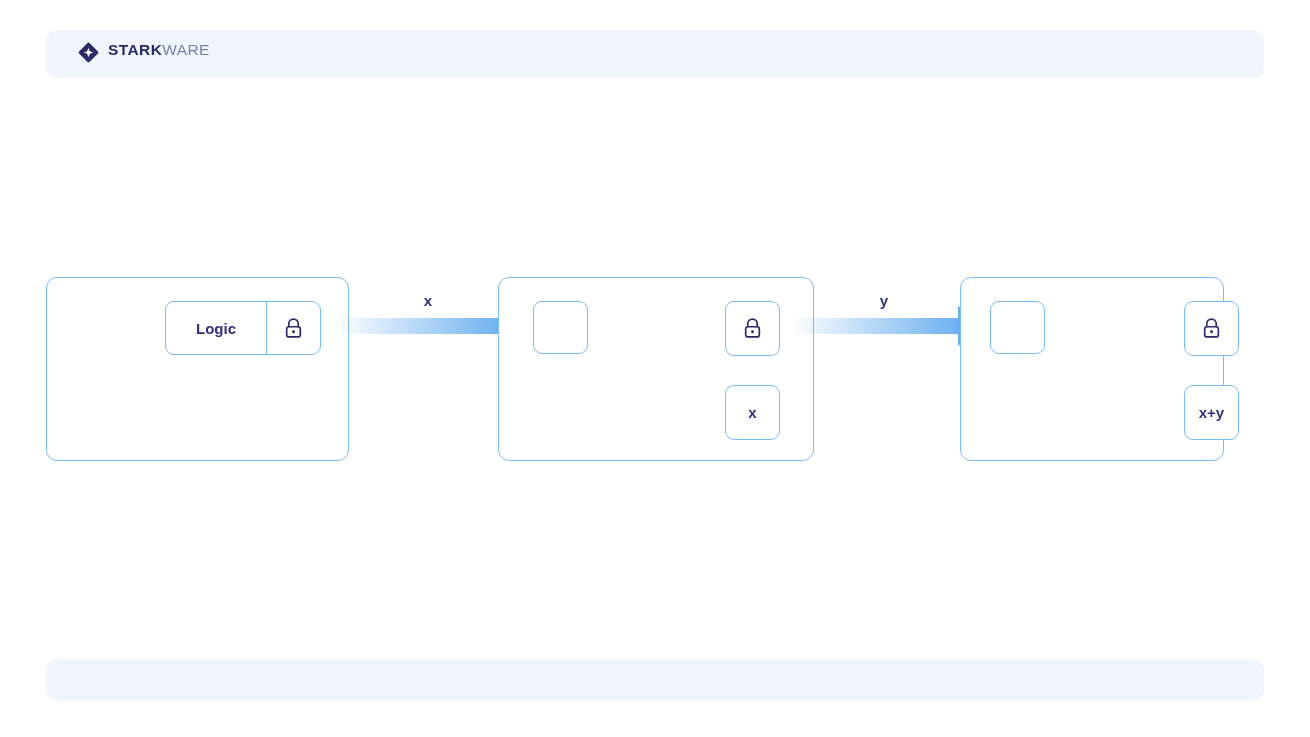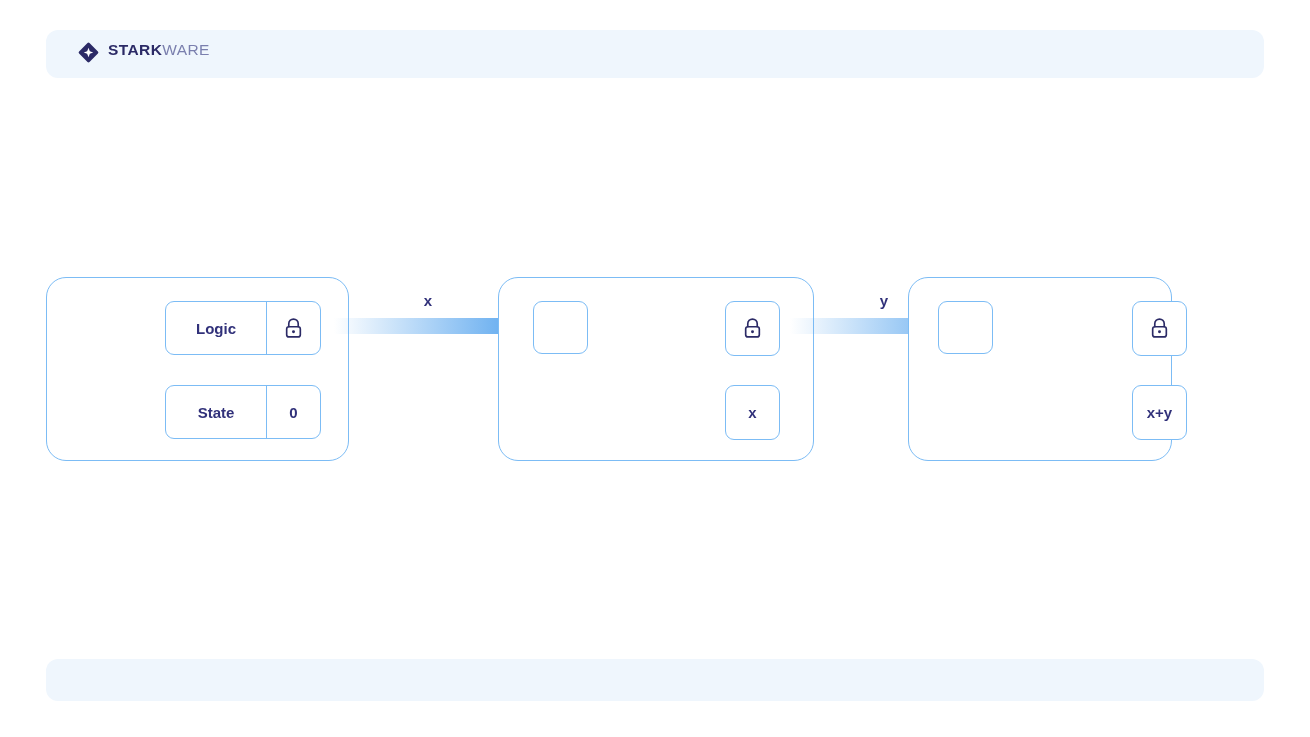--- a/index.html
+++ b/index.html
@@ -64,27 +64,27 @@
   .logo-text .light {
     font-weight: 400;
     color: #7a7fae;
   }
 
   
   .card {
     position: absolute;
     background: #ffffff;
     border: 1.4px solid #7cbcf5;
-    border-radius: 20px;
+    border-radius: 11px;
     box-sizing: border-box;
     text-align: center;
   }
   #card-1 { left: 46px;  top: 277px; width: 303px; height: 184px; }
   #card-2 { left: 498px; top: 277px; width: 316px; height: 184px; }
-  #card-3 { left: 908px; top: 277px; width: 264px; height: 184px; }
+  #card-3 { left: 960px; top: 277px; width: 264px; height: 184px; }
 
   
   .pill {
     position: absolute;
     display: flex;
     align-items: stretch;
     border: 1.4px solid #7cbcf5;
     border-radius: 9px;
     box-sizing: border-box;
     background: #fff;
@@ -177,24 +177,20 @@
     <div class="pill-label">Logic</div>
     <div class="pill-value">
       <svg class="lock-icon" viewBox="0 0 24 26" fill="none">
         <path d="M6.6 11 V7.6 a5.4 5.4 0 0 1 10.8 0 V11" stroke="#2b2a66" stroke-width="1.9" stroke-linecap="round"></path>
         <rect x="4.2" y="11" width="15.6" height="11.6" rx="2.6" stroke="#2b2a66" stroke-width="1.9"></rect>
         <circle cx="12" cy="16.8" r="1.7" fill="#2b2a66"></circle>
       </svg>
     </div>
   </div>
 
-  <div class="pill" id="pill-state">
-    <div class="pill-label">State</div>
-    <div class="pill-value">0</div>
-  </div>
 
 </div>
 
 <div class="arrow" id="arrow-1">
   <svg viewBox="0 0 200 54" preserveAspectRatio="none">
     <defs>
       <linearGradient id="agrad1" x1="0" y1="0" x2="1" y2="0">
         <stop offset="0%" stop-color="#6aaff0" stop-opacity="0"></stop>
         <stop offset="100%" stop-color="#6aaff0" stop-opacity="1"></stop>
       </linearGradient>

